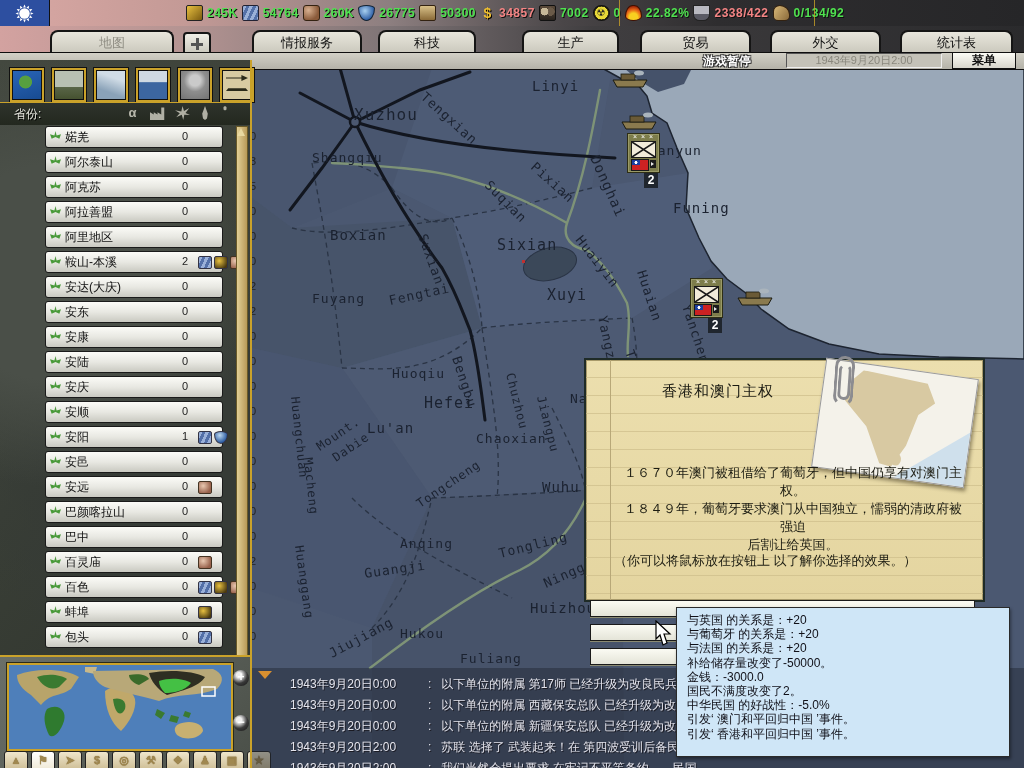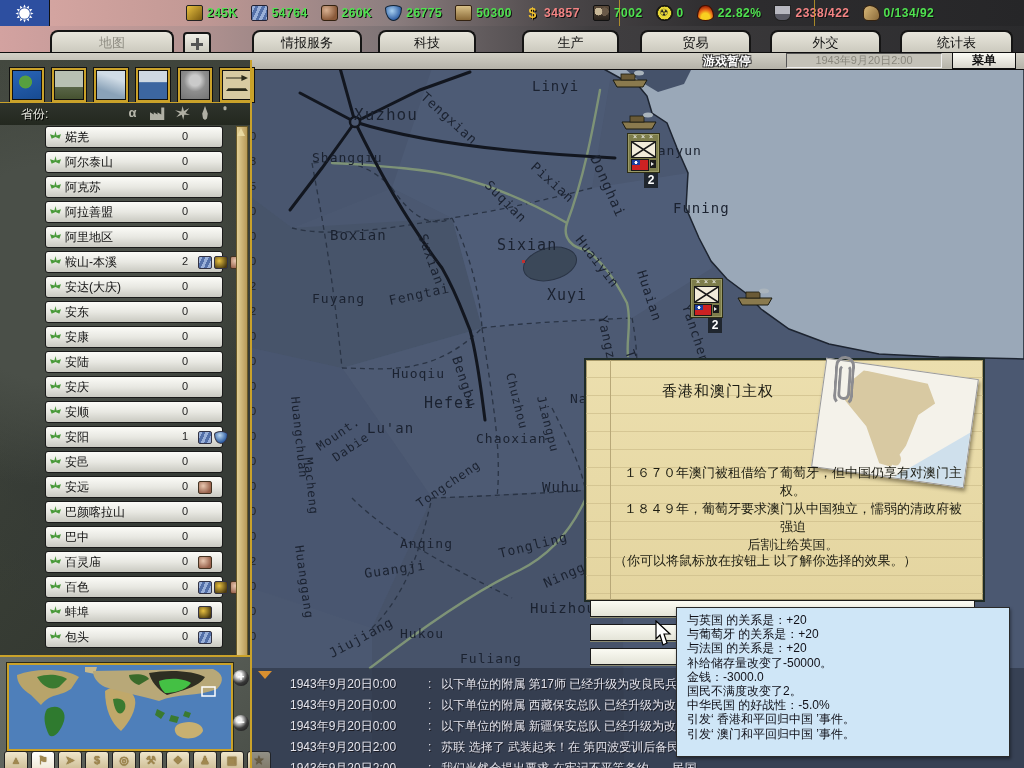--- a/index.html
+++ b/index.html
@@ -2,21 +2,21 @@
 <html><head>
 <meta charset="utf-8">
 <style>
   html,body{margin:0;padding:0;background:#000;}
   #screen{position:relative;width:1024px;height:768px;overflow:hidden;
     font-family:"Liberation Sans",sans-serif;cursor:default;}
   
   #topbar{position:absolute;left:0;top:0;width:1024px;height:26px;
     background:linear-gradient(90deg,#d9a8a4 0%,#c49a96 18%,#8d7f80 38%,#4a4648 55%,#2e2d2f 70%,#262628 100%);}
   #natflag{position:absolute;left:0;top:0;width:49px;height:27px;background:#2d4fa0;border-right:1px solid #111;}
-  #resources{position:absolute;left:186px;top:0;height:26px;display:flex;align-items:center;gap:13px;}
+  #resources{position:absolute;left:186px;top:0;height:26px;display:flex;align-items:center;gap:4px;}
   .res{display:flex;align-items:center;gap:4px;}
   .res .val{font-size:12px;font-weight:bold;letter-spacing:.5px;text-shadow:1px 1px 0 #111;}
   .val.green{color:#4fe24f;} .val.red{color:#f48484;}
   .ric{width:15px;height:14px;display:inline-block;position:relative;}
   .ric-energy{background:linear-gradient(135deg,#e8c040,#7a5a10);border:1px solid #222;border-radius:2px;}
   .ric-metal{background:repeating-linear-gradient(115deg,#9ab0d8 0 3px,#5470a8 3px 6px);border:1px solid #223;border-radius:2px;}
   .ric-rare{background:radial-gradient(circle at 30% 30%,#d8b090,#8a5a3a 70%);border:1px solid #321;border-radius:3px;}
   .ric-oil{background:radial-gradient(circle at 40% 35%,#a8d0f0,#2858a0 75%);border:1px solid #123;
     border-radius:50% 50% 50% 50%/20% 20% 80% 80%;}
   .ric-supplies{background:linear-gradient(180deg,#d8c088,#8a6a38);border:1px solid #321;border-radius:2px;}
@@ -61,21 +61,21 @@
   .mm-europe{background:radial-gradient(circle at 45% 40%,#57a040 0 25%,transparent 28%),linear-gradient(160deg,#2a66b8,#174a90);}
   .mm-land{background:linear-gradient(180deg,#b8c0b2 55%,#5a6648 56%,#44502e);}
   .mm-air{background:linear-gradient(200deg,#d0dce6 30%,#8aa2b8 70%);}
   .mm-naval{background:linear-gradient(180deg,#cfd9e2 40%,#3c66a0 42%);}
   .mm-nuke{background:radial-gradient(circle at 50% 35%,#cacaca 0 22%,#8e8e8e 45%,#707070);}
   .mm-units{background:#d8cba2;}
   .mm-units:before{content:"";display:block;margin:5px 4px 3px;height:6px;background:#2a2a1a;clip-path:polygon(0 40%,70% 40%,70% 0,100% 50%,70% 100%,70% 60%,0 60%);}
   .mm-units:after{content:"";display:block;margin:0 4px;height:7px;background:#2a2a1a;clip-path:polygon(10% 60%,90% 60%,100% 100%,0 100%);}
   #provheader{position:absolute;left:0;top:42px;width:252px;height:22px;background:linear-gradient(180deg,#2e332c,#23281f);
     border-top:1px solid #caa22a;}
-  #provlabel{position:absolute;left:21px;top:3px;font-size:12px;color:#e8e8e0;text-shadow:1px 1px 0 #000;}
+  #provlabel{position:absolute;left:14px;top:3px;font-size:12px;color:#e8e8e0;text-shadow:1px 1px 0 #000;}
   #filters{position:absolute;right:22px;top:3px;display:flex;gap:10px;align-items:center;}
   .fic{width:15px;height:14px;color:#b9b9ad;font-size:13px;line-height:14px;text-align:center;font-weight:bold;}
   .f-alpha:before{content:"\03B1";}
   .f-factory{background:#b0b0a4;clip-path:polygon(0 100%,0 45%,25% 60%,25% 45%,50% 60%,50% 45%,75% 60%,75% 10%,95% 10%,95% 100%);}
   .f-battle{background:#b0b0a4;clip-path:polygon(50% 0,60% 35%,95% 15%,70% 50%,100% 65%,62% 62%,55% 100%,45% 62%,8% 80%,32% 52%,0 30%,42% 40%);}
   .f-resource{background:#b0b0a4;clip-path:polygon(50% 0,78% 55%,70% 90%,50% 100%,30% 90%,22% 55%);width:10px;}
   .f-manpower{background:#b0b0a4;clip-path:polygon(50% 0,65% 8%,65% 25%,50% 32%,35% 25%,35% 8%);width:10px;position:relative;}
   .f-manpower:after{content:"";position:absolute;left:0;top:5px;width:10px;height:9px;background:#b0b0a4;clip-path:polygon(20% 40%,80% 40%,100% 100%,0 100%);}
   #provlist{position:absolute;left:17px;top:66px;width:206px;display:flex;flex-direction:column;gap:3px;}
   .prow{position:relative;height:20px;background:linear-gradient(180deg,#fbfbf7 0%,#e8e8e2 50%,#c9c9c1 100%);
@@ -646,20 +646,20 @@
   <div class="evopt" style="top:648px"></div>
 
   <div id="tooltip">
       <div class="ttline">与英国 的关系是：+20</div>
       <div class="ttline">与葡萄牙 的关系是：+20</div>
       <div class="ttline">与法国 的关系是：+20</div>
       <div class="ttline">补给储存量改变了-50000。</div>
       <div class="ttline">金钱：-3000.0</div>
       <div class="ttline">国民不满度改变了2。</div>
       <div class="ttline">中华民国 的好战性：-5.0%</div>
+      <div class="ttline">引发‘ 澳门和平回归中国 ’事件。</div>
       <div class="ttline">引发‘ 香港和平回归中国 ’事件。</div>
-      <div class="ttline">引发‘ 澳门和平回归中国 ’事件。</div>
     </div>
 
   <svg id="cursor" width="22" height="30">
     <polygon points="1,1 15,14 9,14 12,23 8,25 5,15 1,19" fill="#fff" stroke="#000" stroke-width="1.2"></polygon>
   </svg>
 </div>
 
 </body></html>

